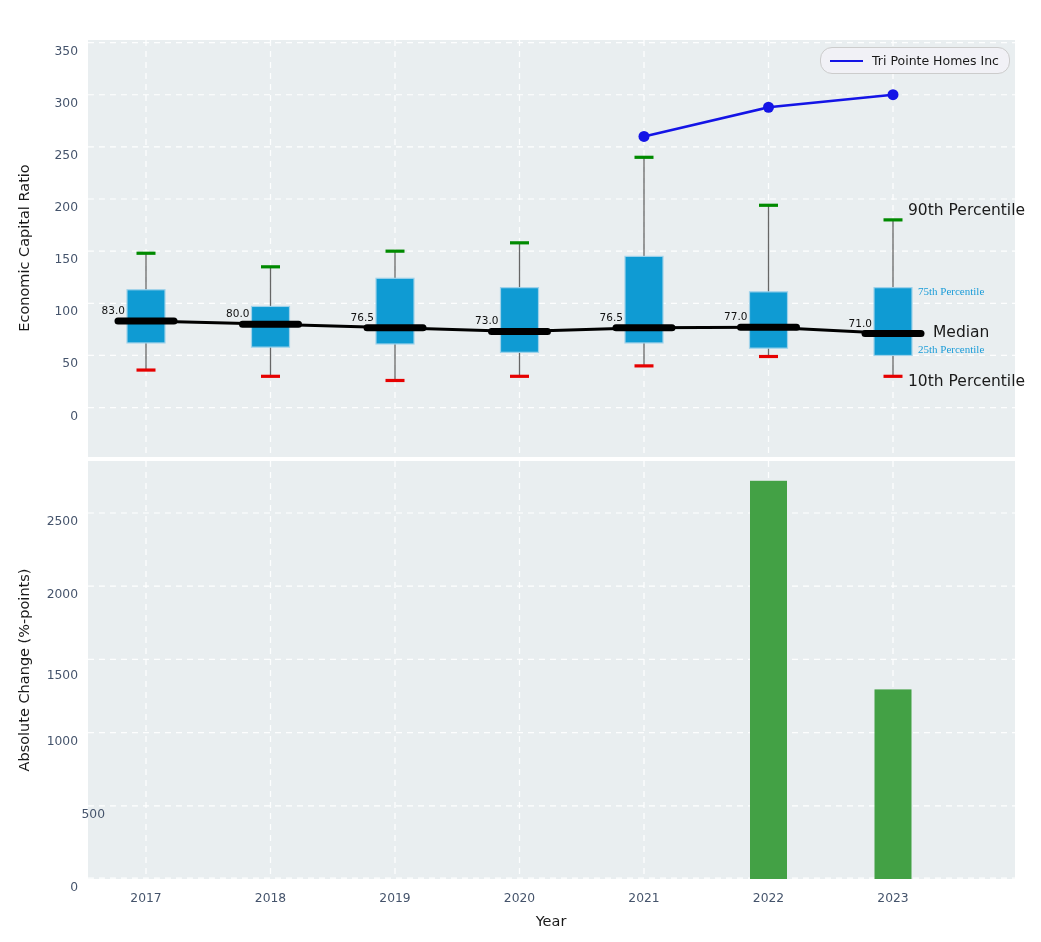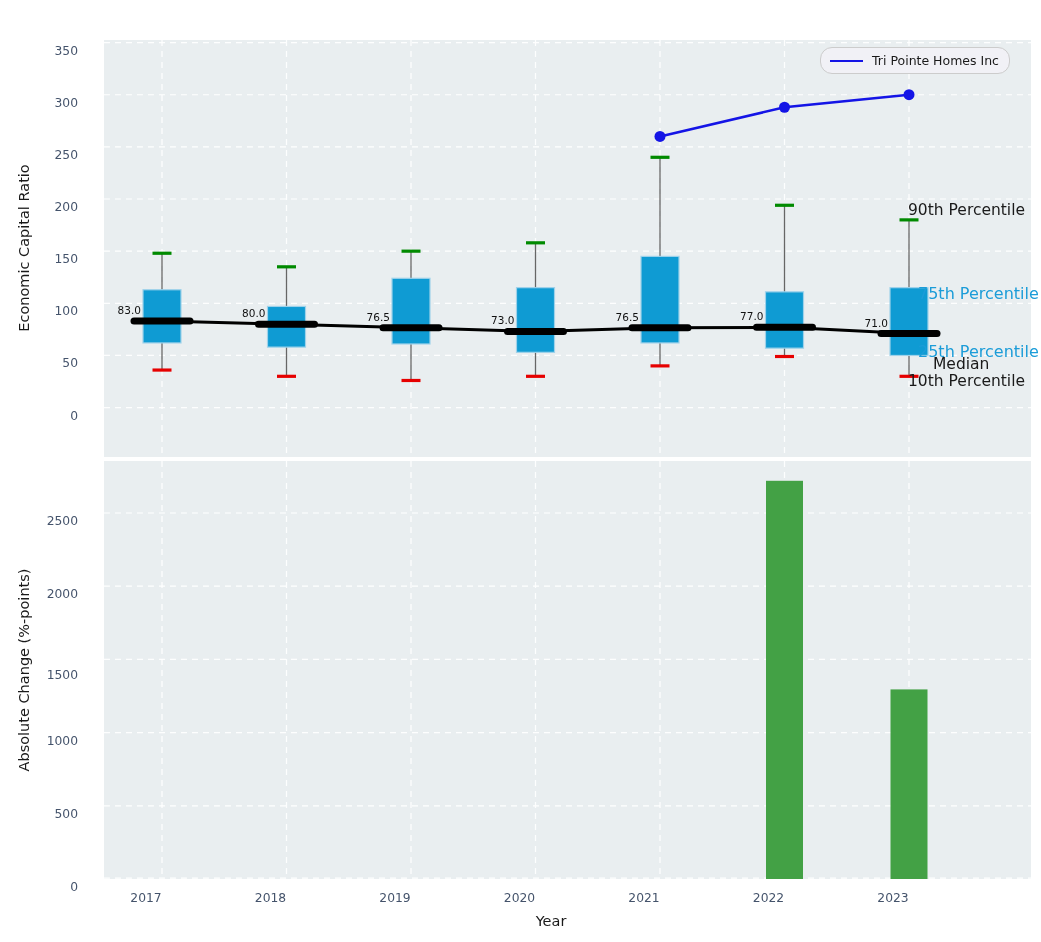--- a/index.html
+++ b/index.html
@@ -8,40 +8,40 @@
     width:1041px;height:942px;
     background:#ffffff;
     font-family:"DejaVu Sans","Liberation Sans",sans-serif;
     overflow:hidden;
   }
   .chart-title{
     position:absolute;top:18px;left:522px;
     transform:translate(-50%,-50%);
     font-size:19.5px;color:#2b2b2b;white-space:nowrap;
   }
-  .plot{position:absolute;left:104px;width:927px;}
+  .plot{position:absolute;left:88px;width:927px;}
   .plot-top{top:40px;height:417px;}
   .plot-bottom{top:461px;height:418px;}
   .plot svg{position:absolute;top:0;left:0;}
   .ytick{
     position:absolute;left:0;width:78px;text-align:right;
     font-size:12.3px;color:#44536b;line-height:16px;margin-top:8px;
   }
   .xtick{
     position:absolute;width:80px;margin-left:-40px;text-align:center;
     font-size:12.3px;color:#44536b;line-height:16px;
   }
   .axis-label{
     position:absolute;font-size:14.5px;color:#1a1a1a;white-space:nowrap;
   }
   .axis-label.rot{transform:translate(-50%,-50%) rotate(-90deg);}
   .axis-label.hor{transform:translate(-50%,-50%);}
   .annot{position:absolute;white-space:nowrap;line-height:1.1;text-align:center;}
   .annot.big{font-size:15.5px;color:#1a1a1a;}
-  .annot.small{font-size:16px;color:#1b9cd8;}
+  .annot.small{font-size:11px;color:#1b9cd8;font-family:Liberation Serif, serif;}
   .legend{
     position:absolute;top:47px;right:31px;
     display:flex;align-items:center;gap:9px;
     background:#f1f1f6;border:1px solid #cccccc;border-radius:12px;
     padding:5px 10px 5px 9px;
   }
   .legend-line{width:33px;height:0;border-top:2.6px solid #1414e6;}
   .legend-label{font-size:12.5px;color:#1a1a1a;white-space:nowrap;}
 </style>
 </head>
@@ -146,39 +146,39 @@
       <div class="ytick" style="top: 347.455px;">50</div>
       <div class="ytick" style="top: 295.31px;">100</div>
       <div class="ytick" style="top: 243.165px;">150</div>
       <div class="ytick" style="top: 191.02px;">200</div>
       <div class="ytick" style="top: 138.875px;">250</div>
       <div class="ytick" style="top: 86.73px;">300</div>
       <div class="ytick" style="top: 34.585px;">350</div>
     </div>
   <div id="bottom-yticks">
       <div class="ytick" style="top: 871px;">0</div>
-      <div class="ytick" style="top: 797.8px;">500</div>
+      <div class="ytick" style="top: 797.8px; padding-left: 27px;">500</div>
       <div class="ytick" style="top: 724.6px;">1000</div>
       <div class="ytick" style="top: 659px;">1500</div>
       <div class="ytick" style="top: 578.2px;">2000</div>
       <div class="ytick" style="top: 505px;">2500</div>
     </div>
   <div id="xticks">
       <div class="xtick" style="left: 146px; top: 890px;">2017</div>
       <div class="xtick" style="left: 270.5px; top: 890px;">2018</div>
       <div class="xtick" style="left: 395px; top: 890px;">2019</div>
       <div class="xtick" style="left: 519.5px; top: 890px;">2020</div>
       <div class="xtick" style="left: 644px; top: 890px;">2021</div>
       <div class="xtick" style="left: 768.5px; top: 890px;">2022</div>
       <div class="xtick" style="left: 893px; top: 890px;">2023</div>
     </div>
 
   <div class="annot big" style="left:908px;top:202px;">90th Percentile</div>
   <div class="annot small" style="left:918px;top:285px;">75th Percentile</div>
-  <div class="annot big" style="left:933px;top:324px;margin-top:32px;">Median</div>
+  <div class="annot big" style="left:933px;top:324px;">Median</div>
   <div class="annot small" style="left:918px;top:343px;">25th Percentile</div>
   <div class="annot big" style="left:908px;top:373px;">10th Percentile</div>
 
   <div class="legend">
     <span class="legend-line"></span>
     <span class="legend-label">Tri Pointe Homes Inc</span>
   </div>
 </div>
 
 </body></html>

